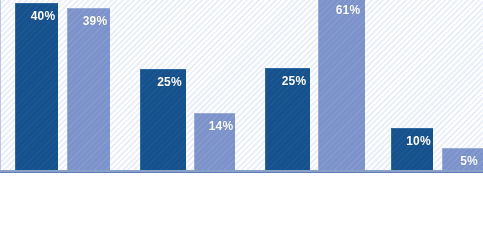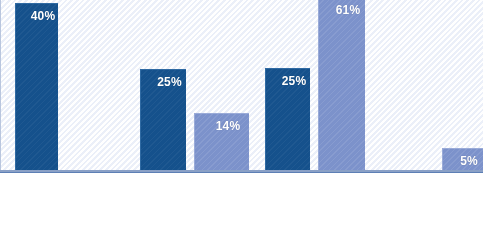--- a/index.html
+++ b/index.html
@@ -135,37 +135,43 @@
   <div id="plot-texture"></div>
 
   <div id="left-border"></div>
 
   <div id="bars-layer">
 
     <div class="bar dark" style="left:15px; width:43px; height:167px;">
       <span class="bar-label">40%</span>
     </div>
 
+    <div class="bar light" style="left:67px; width:43px; height:162px;">
+      <span class="bar-label">39%</span>
+    </div>
 
     <div class="bar dark" style="left:140px; width:46px; height:101px;">
       <span class="bar-label">25%</span>
     </div>
 
-    <div class="bar light" style="left:194px; width:55px; height:57px;">
+    <div class="bar light" style="left:194px; width:41px; height:57px;">
       <span class="bar-label">14%</span>
     </div>
 
     <div class="bar dark" style="left:265px; width:45px; height:102px;">
       <span class="bar-label">25%</span>
     </div>
 
     <div class="bar light" style="left:318px; width:47px; height:173px;">
       <span class="bar-label">61%</span>
     </div>
 
+    <div class="bar dark" style="left:391px; width:42px; height:42px;">
+      <span class="bar-label">10%</span>
+    </div>
 
     <div class="bar light" style="left:442px; width:41px; height:22px;">
       <span class="bar-label">5%</span>
     </div>
 
   </div>
 
   <div id="baseline"></div>
   <div id="baseline-dark"></div>
 

